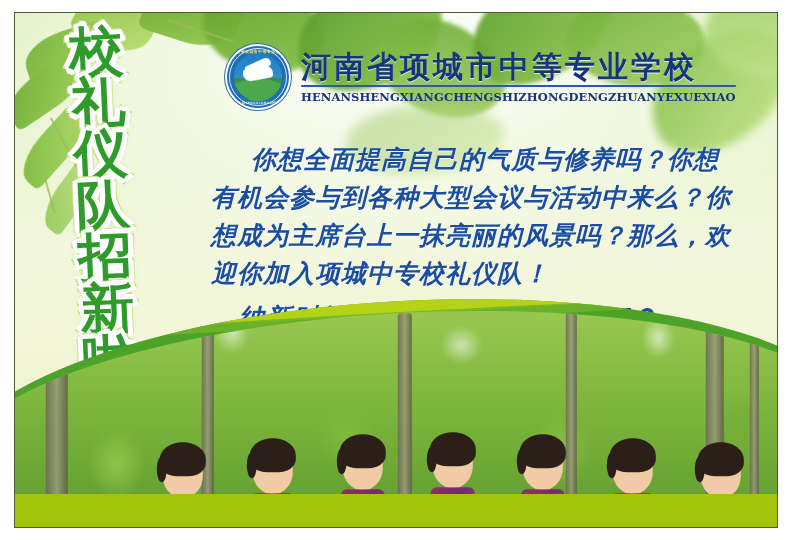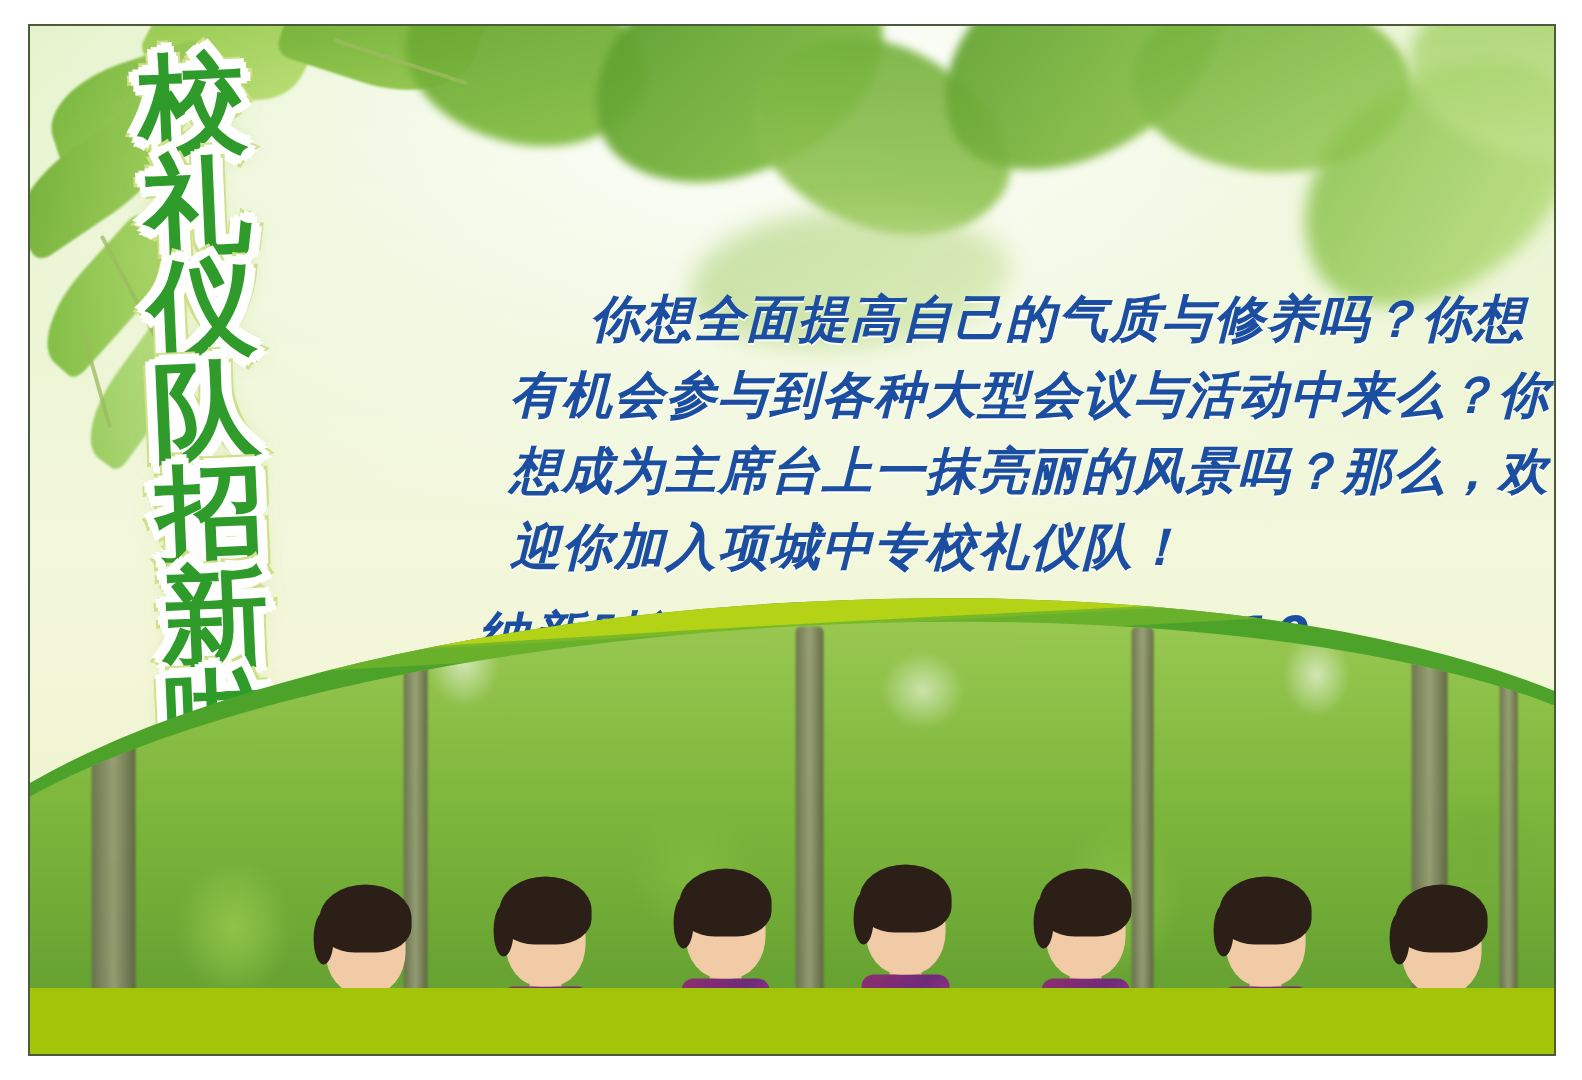--- a/index.html
+++ b/index.html
@@ -60,21 +60,21 @@
 
   .school{display:flex;flex-direction:column;justify-content:center;}
   .school-cn{font-size:30px;font-weight:700;color:#15357f;letter-spacing:3px;line-height:1.12;
     font-family:"DejaVu Sans","Liberation Sans",sans-serif;
     text-shadow:0 1px 0 rgba(255,255,255,.7);}
   .school-rule{height:2px;background:#2a59b5;margin:2px 0 3px 0;border-radius:1px;}
   .school-en{font-family:"DejaVu Serif","Liberation Serif",serif;font-weight:700;color:#15357f;
     font-size:11.5px;letter-spacing:.1px;white-space:nowrap;}
 
   
-  .body-wrap{position:absolute;left:196px;top:128px;width:530px;margin-left:44px;}
+  .body-wrap{position:absolute;left:196px;top:128px;width:530px;}
   .bodytext{color:#1b4ea0;font-size:25px;line-height:38px;letter-spacing:1px;font-weight:700;
     font-style:italic;text-indent:40px;
     font-family:"DejaVu Sans","Liberation Sans",sans-serif;
     text-shadow:0 1px 0 rgba(255,255,255,.85);}
   .meta{position:absolute;left:224px;width:540px;color:#1b4ea0;font-weight:700;font-style:italic;
     letter-spacing:2px;font-size:25px;text-shadow:0 1px 0 rgba(255,255,255,.8);}
   .meta.time{top:288px;}
   .meta.place{top:326px;}
 
   
@@ -157,20 +157,36 @@
       <div class="leafblob" style="left:452px;top:-34px;width:150px;height:98px;background:linear-gradient(150deg,#5e9f2e,#95c853);transform:rotate(-22deg);"></div>
       <div class="leafblob" style="left:552px;top:-18px;width:138px;height:92px;background:linear-gradient(140deg,#6cad36,#a7d268);transform:rotate(12deg);opacity:.92;"></div>
       <div class="leafblob" style="left:630px;top:26px;width:150px;height:104px;background:linear-gradient(150deg,#7fbc42,#bfe182);transform:rotate(-28deg);opacity:.85;filter:blur(4px);"></div>
       <div class="leafblob" style="left:690px;top:-20px;width:120px;height:86px;background:linear-gradient(150deg,#93c955,#cde89a);transform:rotate(22deg);opacity:.8;filter:blur(4px);"></div>
       <div class="leafblob" style="left:330px;top:92px;width:160px;height:70px;background:linear-gradient(150deg,#9ec966,#cbe39a);opacity:.55;filter:blur(6px);"></div>
       <div class="stem" style="left:36px;top:104px;width:64px;transform:rotate(62deg);"></div>
       <div class="stem" style="left:26px;top:150px;width:52px;transform:rotate(74deg);"></div>
       <div class="stem" style="left:152px;top:6px;width:70px;transform:rotate(18deg);"></div>
     </div>
 
+    <div class="header">
+      <div class="logo">
+        <div class="inner">
+          <div class="hill"></div>
+          <div class="book"></div>
+        </div>
+        <div class="ring"></div>
+        <div class="txt-top">河南省项城市中等专业学校</div>
+        <div class="txt-bot">HENANSHENGXIANGCHENGSHI</div>
+      </div>
+      <div class="school">
+        <div class="school-cn">河南省项城市中等专业学校</div>
+        <div class="school-rule"></div>
+        <div class="school-en">HENANSHENGXIANGCHENGSHIZHONGDENGZHUANYEXUEXIAO</div>
+      </div>
+    </div>
 
     <div class="body-wrap">
       <div class="bodytext">你想全面提高自己的气质与修养吗？你想有机会参与到各种大型会议与活动中来么？你想成为主席台上一抹亮丽的风景吗？那么，欢迎你加入项城中专校礼仪队！</div>
     </div>
 
     <div class="meta time">纳新时间：4月16日星期一17:10</div>
     <div class="meta place">纳新地点：国旗下</div>
 
     <div class="vtitle">
       <span>校</span>

